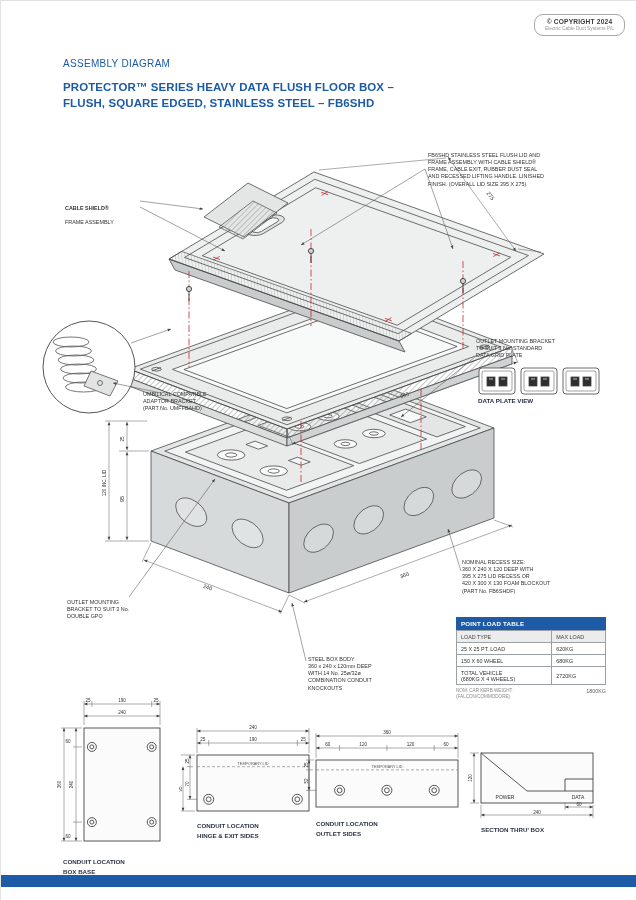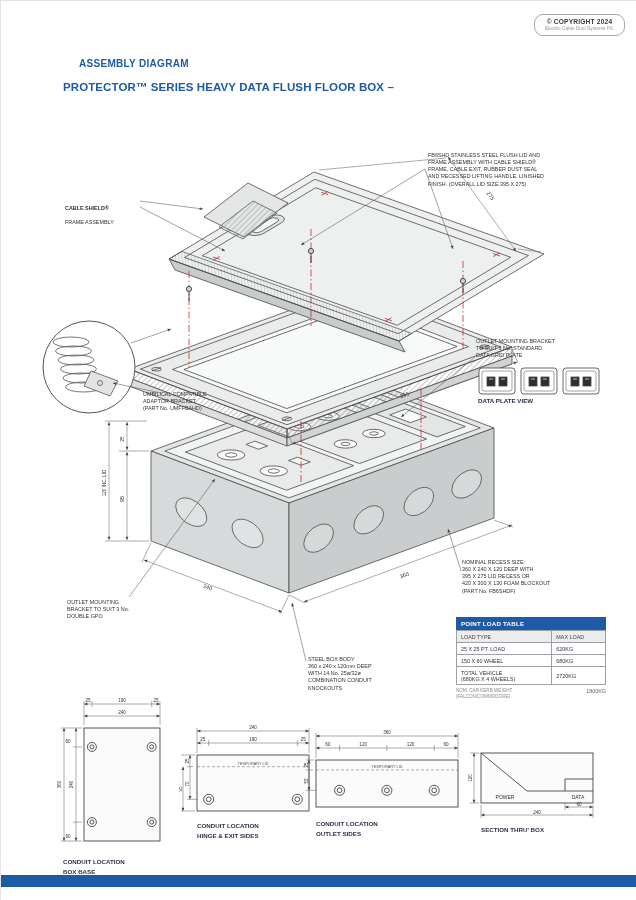--- a/index.html
+++ b/index.html
@@ -2,21 +2,21 @@
 <html><head>
 <meta charset="utf-8">
 <style>
   html,body{margin:0;padding:0;background:#ffffff;}
   #page{position:relative;width:636px;height:900px;background:#fff;border:1px solid #e2e2e2;
         font-family:"Liberation Sans",sans-serif;overflow:hidden;}
   .badge{position:absolute;top:13px;right:12px;border:1px solid #a8a8a8;border-radius:9px;
          padding:3px 10px 4px;text-align:center;background:#fff;}
   .badge .l1{font-size:6.6px;font-weight:bold;color:#3a3a3a;letter-spacing:.2px;}
   .badge .l2{font-size:4.8px;color:#979797;margin-top:1px;}
-  .eyebrow{position:absolute;left:62px;top:57px;color:#1d5ba7;font-weight:bold;font-size:10px;letter-spacing:.3px;margin-left:16px;}
+  .eyebrow{position:absolute;left:62px;top:57px;color:#1d5ba7;font-weight:normal;font-size:10px;letter-spacing:.3px;}
   .title1{position:absolute;left:62px;top:80px;color:#1d5ba7;font-weight:bold;font-size:11.5px;letter-spacing:.1px;}
   .title2{position:absolute;left:62px;top:96px;color:#1d5ba7;font-weight:bold;font-size:11.5px;letter-spacing:.1px;}
   .ann{position:absolute;font-size:5.4px;line-height:1.32;color:#333;white-space:pre-line;}
   .ann .b{font-weight:bold;}
   .dpv-cap{position:absolute;left:477px;top:396px;font-size:6.2px;font-weight:bold;color:#26304a;}
   svg text{font-family:"Liberation Sans",sans-serif;}
   .dim{font-size:5.5px;fill:#333;}
   .dims{font-size:4.6px;fill:#333;}
   .tld{font-size:3.8px;fill:#555;}
   .cap{font-size:6.2px;font-weight:bold;fill:#2b3346;}
@@ -38,20 +38,21 @@
 
 <div id="page">
 
   <div class="badge">
     <div class="l1">© COPYRIGHT 2024</div>
     <div class="l2">Electric Cable Duct Systems P/L</div>
   </div>
 
   <div class="eyebrow">ASSEMBLY DIAGRAM</div>
   <div class="title1">PROTECTOR™ SERIES HEAVY DATA FLUSH FLOOR BOX –</div>
+  <div class="title2">FLUSH, SQUARE EDGED, STAINLESS STEEL – FB6SHD</div>
 
   <svg width="636" height="575" viewBox="0 0 636 575" style="position:absolute;left:0;top:120px">
     <defs>
       <marker id="arr" viewBox="0 0 8 8" refX="7.5" refY="4" markerWidth="7" markerHeight="7" orient="auto-start-reverse">
         <path d="M0.5,1 L7.5,4 L0.5,7 z" fill="#444"></path>
       </marker>
       <pattern id="hatch" width="4" height="4" patternUnits="userSpaceOnUse" patternTransform="rotate(45)">
         <line x1="0" y1="0" x2="0" y2="4" stroke="#8a8a8a" stroke-width="1"></line>
       </pattern>
       <clipPath id="detclip">

